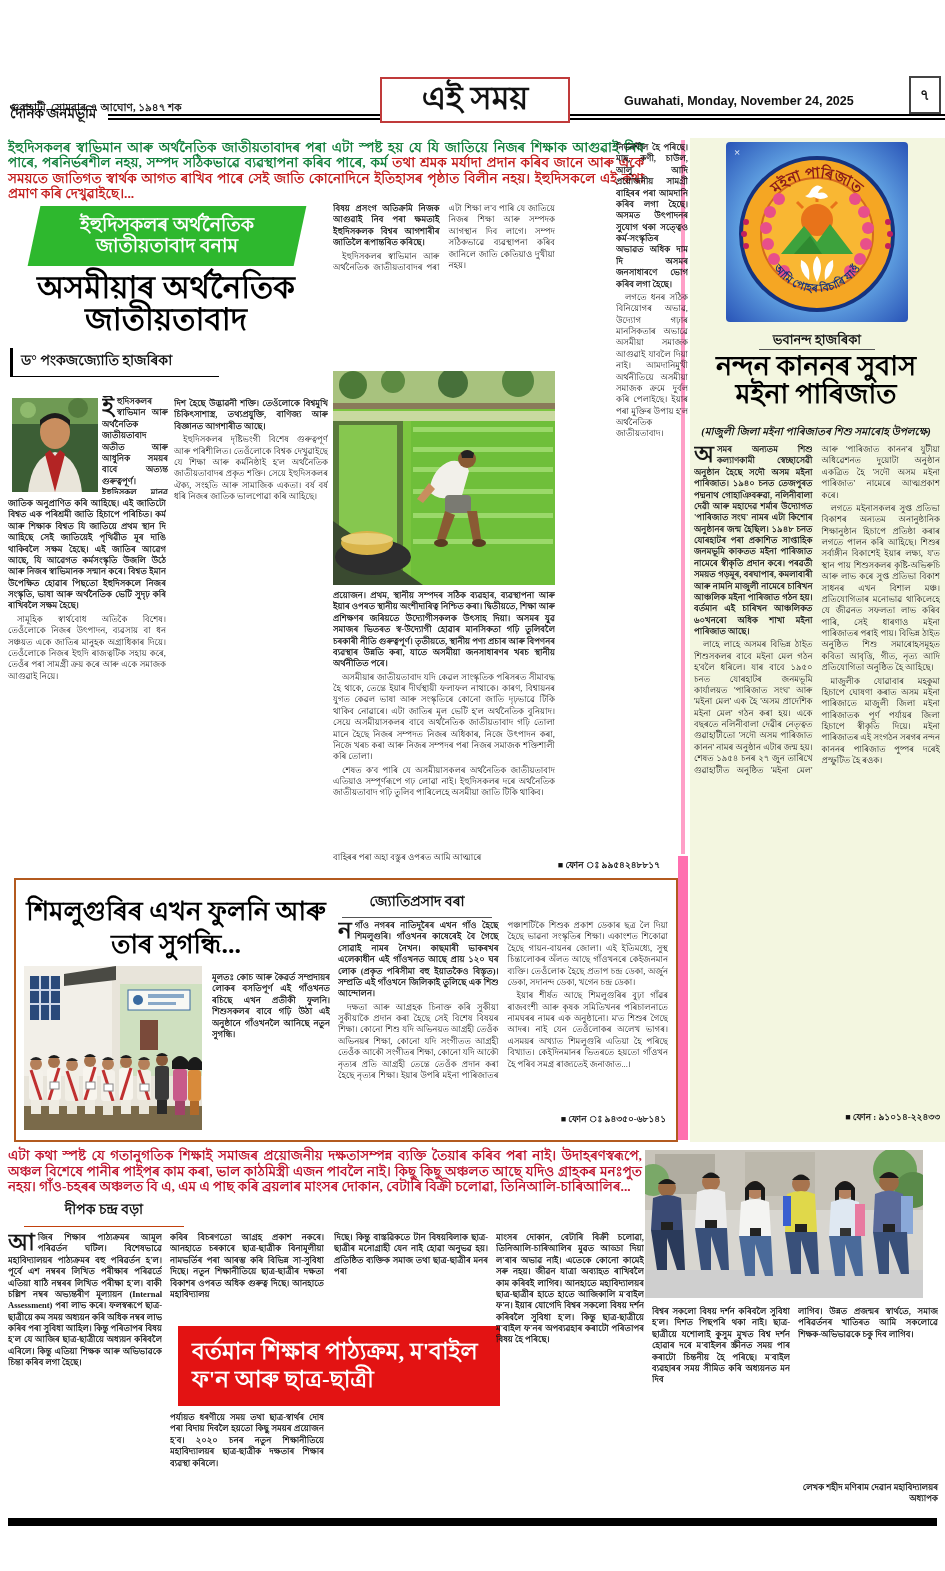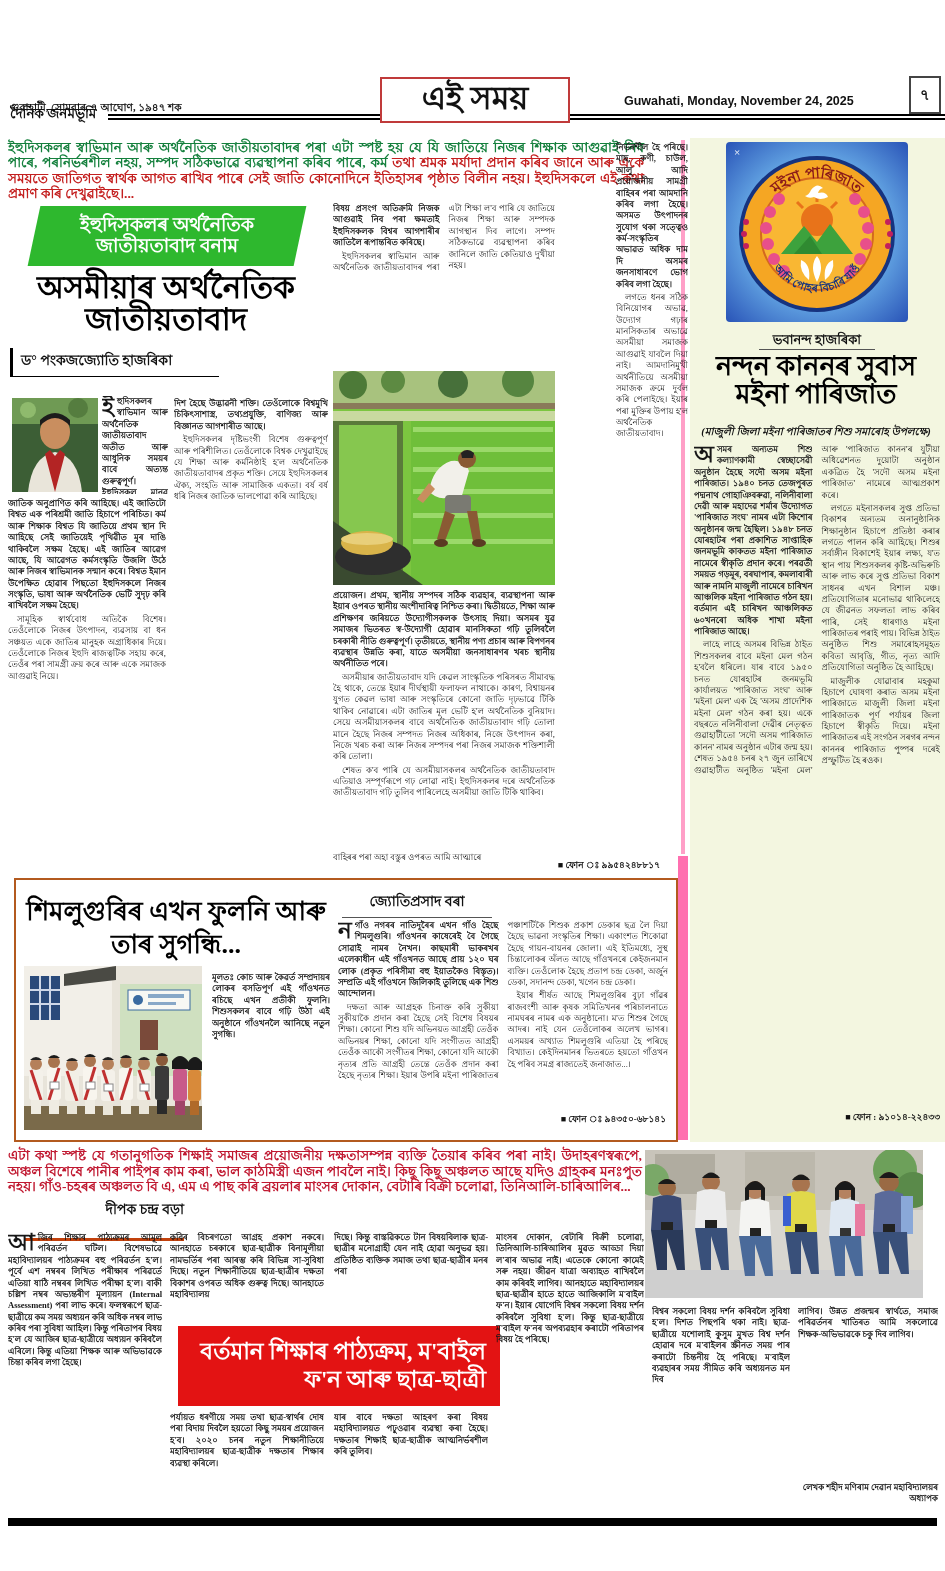--- a/index.html
+++ b/index.html
@@ -373,44 +373,41 @@
           <circle cx="18" cy="12" r="10" fill="#9a6a44"></circle>
           <path d="M8 8 Q18 -4 28 8" fill="#1a1a1a"></path>
           <path d="M4 24 Q18 17 32 24 L36 62 L2 62 Z" fill="#5a6a9a"></path>
           <rect x="30" y="26" width="12" height="38" fill="#8aa8d8"></rect>
           <rect x="12" y="54" width="12" height="8" fill="#222"></rect>
           <path d="M2 62 L8 104 L18 104 L18 70 L30 104 L38 104 L36 62 Z" fill="#39507a"></path>
         </g>
     </svg>
   </div>
 
-  <div class="abs byline" style="left:24px;top:1198px;width:160px;text-align:right;
-       border-bottom:3px solid #c2410c;padding-bottom:16px;">দীপক চন্দ্ৰ বড়া</div>
+  <div class="abs byline" style="left:24px;top:1198px;width:160px;text-align:center;
+       border-bottom:1px solid #c2410c;padding-bottom:4px;">দীপক চন্দ্ৰ বড়া</div>
 
   <div class="abs bt dc" style="left:8px;top:1232px;width:154px;height:282px;overflow:hidden;">
       <p>আজিৰ শিক্ষাৰ পাঠ্যক্ৰমৰ আমূল পৰিৱৰ্তন ঘটিল। বিশেষভাৱে মহাবিদ্যালয়ৰ পাঠ্যক্ৰমৰ বহু পৰিৱৰ্তন হ'ল। পূৰ্বে এশ নম্বৰৰ লিখিত পৰীক্ষাৰ পৰিৱৰ্তে এতিয়া ষাঠি নম্বৰৰ লিখিত পৰীক্ষা হ'ল। বাকী চল্লিশ নম্বৰ অভ্যন্তৰীণ মূল্যায়ন (Internal Assessment) পৰা লাভ কৰে। ফলস্বৰূপে ছাত্ৰ-ছাত্ৰীয়ে কম সময় অধ্যয়ন কৰি অধিক নম্বৰ লাভ কৰিব পৰা সুবিধা আহিল। কিন্তু পৰিতাপৰ বিষয় হ'ল যে আজিৰ ছাত্ৰ-ছাত্ৰীয়ে অধ্যয়ন কৰিবলৈ এৰিলে। কিন্তু এতিয়া শিক্ষক আৰু অভিভাৱকে চিন্তা কৰিব লগা হৈছে।</p>
     </div>
   <div class="abs bt" style="left:170px;top:1232px;width:154px;height:88px;overflow:hidden;">
       <p>কবিৰ বিচৰণতো আগ্ৰহ প্ৰকাশ নকৰে। আনহাতে চৰকাৰে ছাত্ৰ-ছাত্ৰীক বিনামূলীয়া নামভৰ্তিৰ পৰা আৰম্ভ কৰি বিভিন্ন সা-সুবিধা দিছে। নতুন শিক্ষানীতিয়ে ছাত্ৰ-ছাত্ৰীৰ দক্ষতা বিকাশৰ ওপৰত অধিক গুৰুত্ব দিছে। আনহাতে মহাবিদ্যালয়</p>
     </div>
   <div class="abs bt" style="left:334px;top:1232px;width:154px;height:88px;overflow:hidden;">
       <p>দিছে। কিন্তু বাস্তৱিকতে টান বিষয়বিলাক ছাত্ৰ-ছাত্ৰীৰ মনোগ্ৰাহী যেন নাই হোৱা অনুভৱ হয়। প্ৰতিষ্ঠিত ব্যক্তিক সমাজ তথা ছাত্ৰ-ছাত্ৰীৰ মনৰ পৰা</p>
     </div>
 
   <div class="abs" style="left:178px;top:1326px;width:322px;height:80px;background:#e31313;
        display:flex;align-items:center;justify-content:center;">
-    <div style="color:#fff;font-weight:bold;font-size:23px;text-align:right;line-height:1.2;padding:0 14px;">বৰ্তমান শিক্ষাৰ পাঠ্যক্ৰম, ম'বাইল ফ'ন আৰু ছাত্ৰ-ছাত্ৰী</div>
+    <div style="color:#fff;font-weight:bold;font-size:23px;text-align:left;line-height:1.2;padding:0 14px;">বৰ্তমান শিক্ষাৰ পাঠ্যক্ৰম, ম'বাইল ফ'ন আৰু ছাত্ৰ-ছাত্ৰী</div>
   </div>
 
   <div class="abs bt" style="left:170px;top:1412px;width:154px;height:102px;overflow:hidden;">
       <p>পৰ্যায়ত ধৰণীয়ে সময় তথা ছাত্ৰ-স্বাৰ্থৰ দোষ পৰা বিদায় দিবলৈ হয়তো কিছু সময়ৰ প্ৰয়োজন হ'ব। ২০২০ চনৰ নতুন শিক্ষানীতিয়ে মহাবিদ্যালয়ৰ ছাত্ৰ-ছাত্ৰীক দক্ষতাৰ শিক্ষাৰ ব্যৱস্থা কৰিলে।</p>
     </div>
-  <div class="abs bt" style="left:334px;top:1412px;width:154px;height:102px;overflow:hidden;">
-      <p>যাৰ বাবে দক্ষতা আহৰণ কৰা বিষয় মহাবিদ্যালয়ত পঢ়ুওৱাৰ ব্যৱস্থা কৰা হৈছে। দক্ষতাৰ শিক্ষাই ছাত্ৰ-ছাত্ৰীক আত্মনিৰ্ভৰশীল কৰি তুলিব।</p>
-    </div>
   <div class="abs bt" style="left:496px;top:1232px;width:148px;height:282px;overflow:hidden;">
       <p>মাংসৰ দোকান, বেটাৰি বিক্ৰী চলোৱা, তিনিআলি-চাৰিআলিৰ মুৱত আড্ডা দিয়া ল'ৰাৰ অভাৱ নাই। এতেকে কোনো কামেই সৰু নহয়। জীৱন যাত্ৰা অব্যাহত ৰাখিবলৈ কাম কৰিবই লাগিব। আনহাতে মহাবিদ্যালয়ৰ ছাত্ৰ-ছাত্ৰীৰ হাতে হাতে আজিকালি ম'বাইল ফ'ন। ইয়াৰ যোগেদি বিশ্বৰ সকলো বিষয় দৰ্শন কৰিবলৈ সুবিধা হ'ল। কিন্তু ছাত্ৰ-ছাত্ৰীয়ে ম'বাইল ফ'নৰ অপব্যৱহাৰ কৰাটো পৰিতাপৰ বিষয় হৈ পৰিছে।</p>
     </div>
   <div class="abs bt" style="left:652px;top:1306px;width:138px;height:208px;overflow:hidden;">
       <p>বিশ্বৰ সকলো বিষয় দৰ্শন কৰিবলৈ সুবিধা হ'ল। দিশত পিছপৰি থকা নাই। ছাত্ৰ-ছাত্ৰীয়ে যশোলাই কুসুম মুখত বিশ্ব দৰ্শন হোৱাৰ দৰে ম'বাইলৰ স্ক্ৰীনত সময় পাৰ কৰাটো চিন্তনীয় হৈ পৰিছে। ম'বাইল ব্যৱহাৰৰ সময় সীমিত কৰি অধ্যয়নত মন দিব</p>
     </div>
   <div class="abs bt" style="left:798px;top:1306px;width:140px;height:170px;overflow:hidden;">
       <p>লাগিব। উন্নত প্ৰজন্মৰ স্বাৰ্থতে, সমাজ পৰিৱৰ্তনৰ খাতিৰত আমি সকলোৱে শিক্ষক-অভিভাৱকে চকু দিব লাগিব।</p>
     </div>
   <div class="abs" style="left:798px;top:1482px;width:140px;font-size:8.5px;font-weight:bold;

